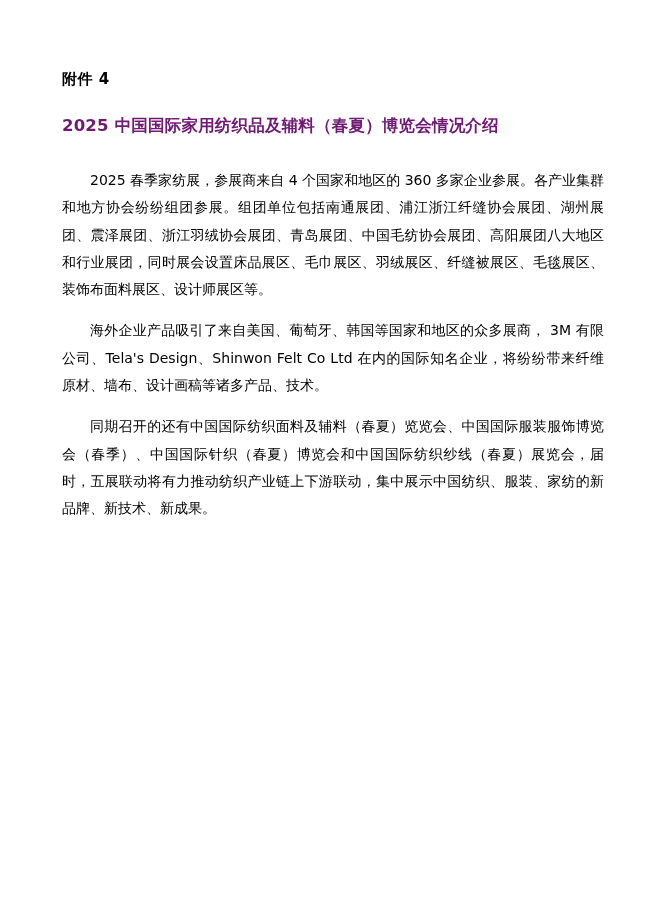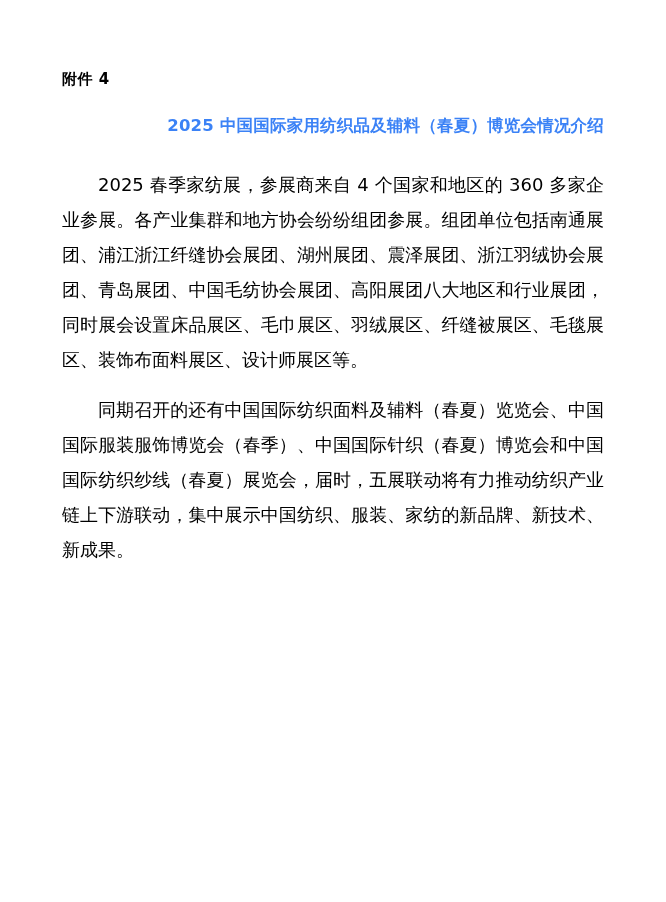--- a/index.html
+++ b/index.html
@@ -25,27 +25,27 @@
   .attachment-label {
     font-size: 15px;
     font-weight: bold;
     letter-spacing: 0.5px;
     margin: 0 0 26px 0;
     color: #000;
   }
   .doc-title {
     font-size: 16.5px;
     font-weight: bold;
-    text-align: right;
+    text-align: left;
     margin: 0 0 30px 0;
     letter-spacing: 0.2px;
-    color: #3b82f6;
+    color: #701a75;
   }
   .para {
-    font-size: 18px;
+    font-size: 14px;
     line-height: 1.95;
     text-align: justify;
     text-justify: inter-ideograph;
     margin: 0 0 14px 0;
     text-indent: 2em;
     color: #000;
   }
   .para:last-child {
     margin-bottom: 0;
   }
@@ -53,15 +53,16 @@
 </head>
 <body>
 
 <div class="page">
 
   <div class="attachment-label">附件 4</div>
 
   <h1 class="doc-title">2025 中国国际家用纺织品及辅料（春夏）博览会情况介绍</h1>
 
   <p class="para">2025 春季家纺展，参展商来自 4 个国家和地区的 360 多家企业参展。各产业集群和地方协会纷纷组团参展。组团单位包括南通展团、浦江浙江纤缝协会展团、湖州展团、震泽展团、浙江羽绒协会展团、青岛展团、中国毛纺协会展团、高阳展团八大地区和行业展团，同时展会设置床品展区、毛巾展区、羽绒展区、纤缝被展区、毛毯展区、装饰布面料展区、设计师展区等。</p>
+  <p class="para">海外企业产品吸引了来自美国、葡萄牙、韩国等国家和地区的众多展商， 3M 有限公司、Tela's Design、Shinwon Felt Co Ltd 在内的国际知名企业，将纷纷带来纤维原材、墙布、设计画稿等诸多产品、技术。</p>
   <p class="para">同期召开的还有中国国际纺织面料及辅料（春夏）览览会、中国国际服装服饰博览会（春季）、中国国际针织（春夏）博览会和中国国际纺织纱线（春夏）展览会，届时，五展联动将有力推动纺织产业链上下游联动，集中展示中国纺织、服装、家纺的新品牌、新技术、新成果。</p>
 
 </div>
 
 </body></html>

